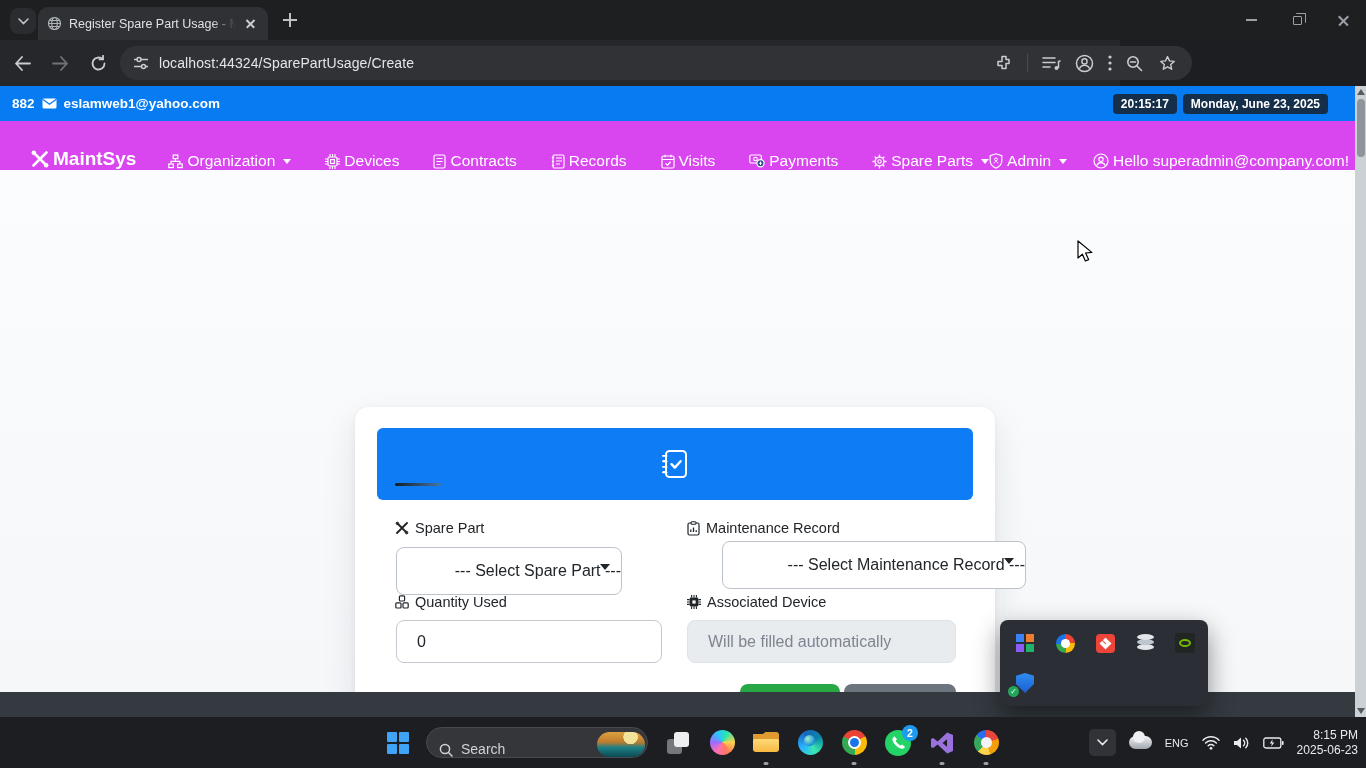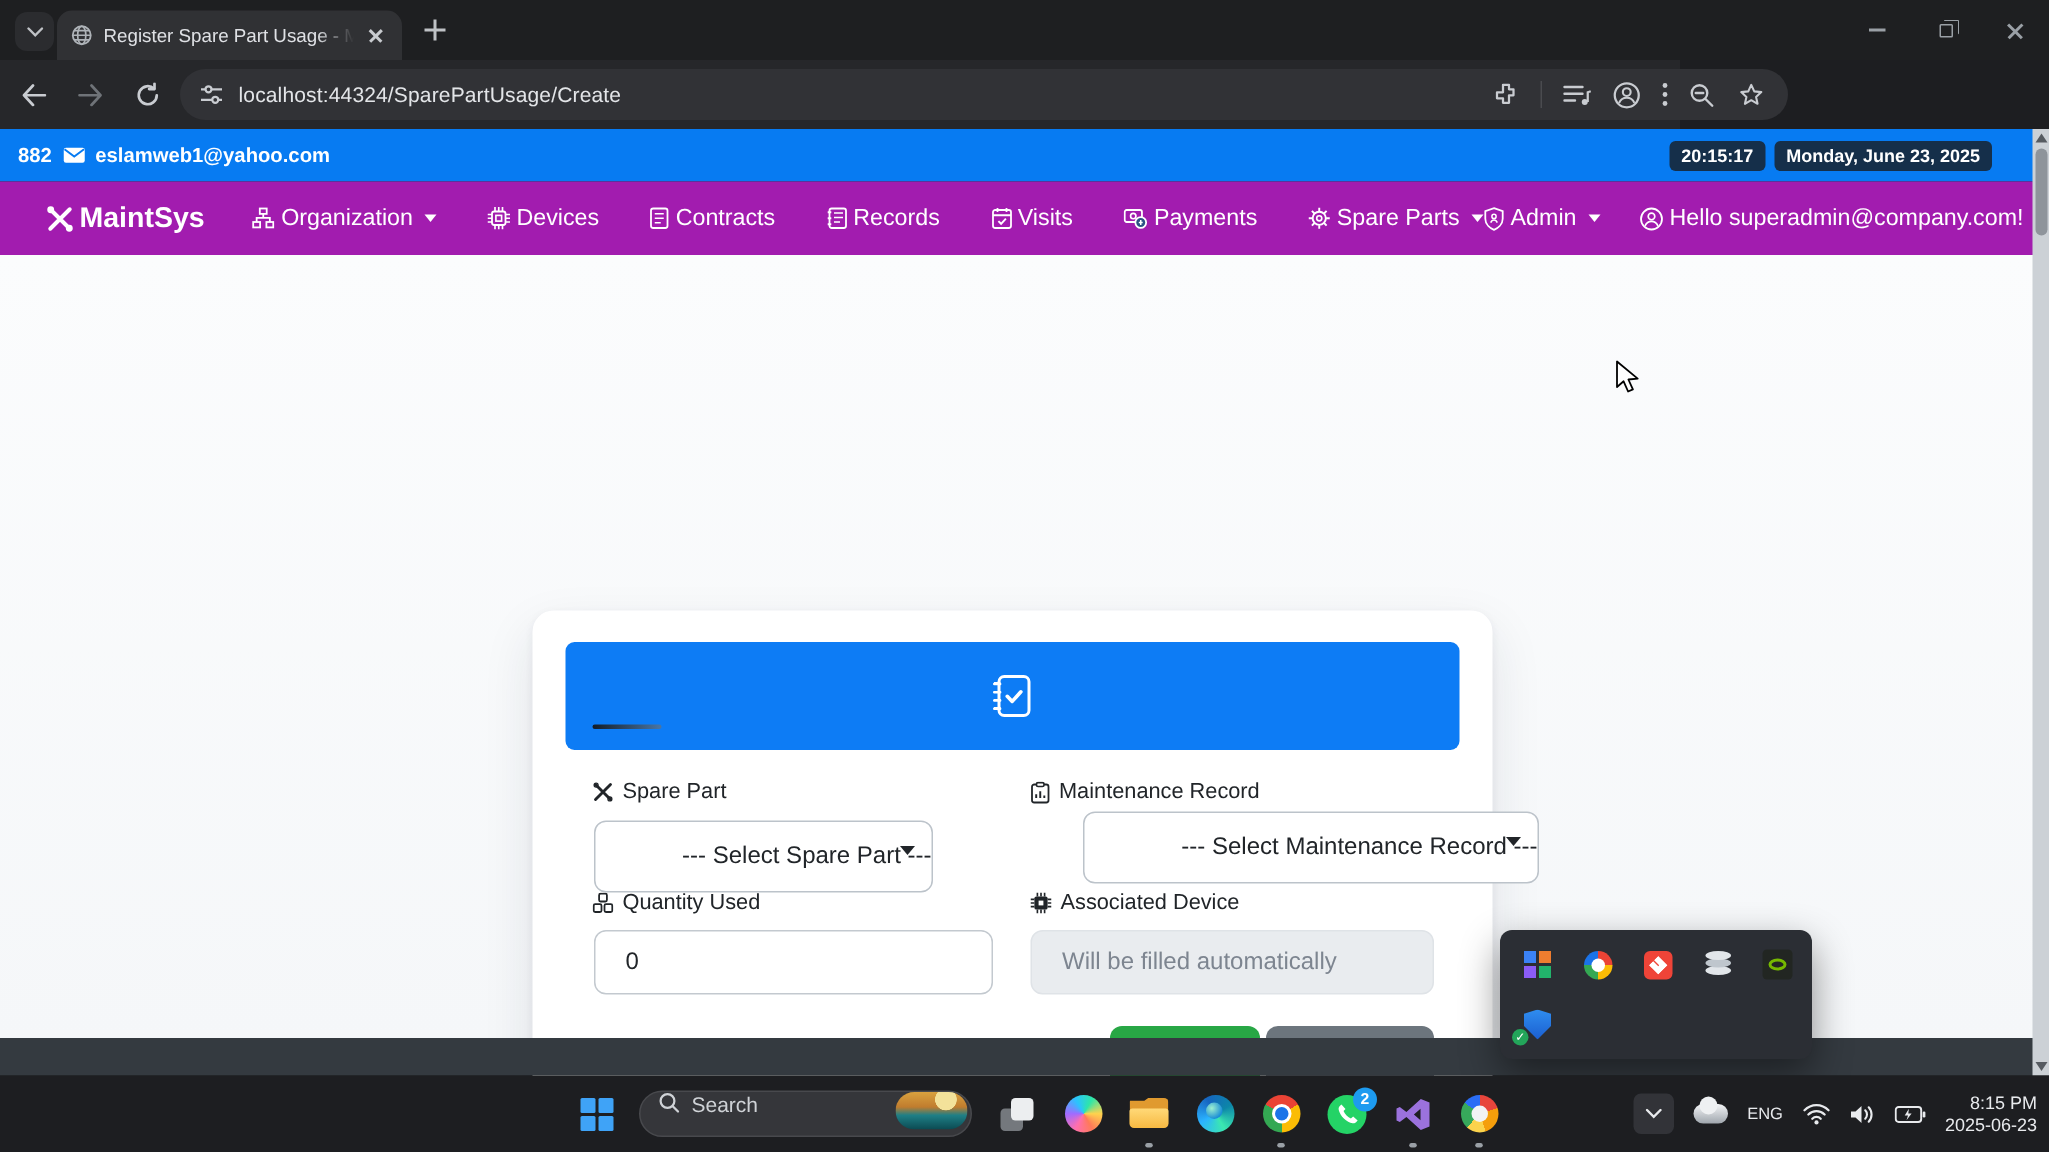--- a/index.html
+++ b/index.html
@@ -35,21 +35,21 @@
   .toolbar-right { position:absolute; right:8px; top:7px; height:32px; display:flex; align-items:center; gap:14px; }
   .vsep { width:1px; height:18px; background:#4a4b4f; }
 
   
   .infobar { position:absolute; left:0; top:86px; width:1366px; height:35px; background:#077bf2; color:#fff; display:flex; align-items:center; padding:12px 12px; }
   .infobar-left { display:flex; align-items:center; gap:7px; font-size:13.5px; font-weight:bold; }
   .infobar-right { margin-left:auto; display:flex; gap:6px; margin-right:26px; }
   .info-badge { background:rgba(25,30,36,.82); color:#fff; font-size:12px; font-weight:bold; padding:3px 8px; border-radius:4px; }
 
   
-  .mainnav { position:absolute; left:0; top:121px; width:1366px; height:49px; background:#a21caf; display:flex; align-items:center; color:#fff; padding:0 30px; }
+  .mainnav { position:absolute; left:0; top:121px; width:1366px; height:49px; background:#d946ef; display:flex; align-items:flex-end; color:#fff; padding:0 30px; }
   .brand { display:flex; align-items:center; gap:3px; font-size:19px; font-weight:bold; margin-right:32px; }
   .nav-items { display:flex; align-items:center; gap:34px; }
   .nav-item { display:flex; align-items:center; gap:4px; font-size:15.5px; white-space:nowrap; }
   .caret { width:0; height:0; border-left:4.5px solid transparent; border-right:4.5px solid transparent; border-top:5px solid #fff; margin-left:4px; }
   .nav-right { margin-left:auto; display:flex; align-items:center; gap:26px; }
 
   
   .content { position:absolute; left:0; top:170px; width:1366px; height:522px; background:linear-gradient(180deg,#fbfcfd,#f5f7f9); }
   .card { position:absolute; left:355px; top:237px; width:640px; height:364px; background:#fff; border-radius:14px; box-shadow:0 14px 34px rgba(30,40,60,.10), 0 2px 6px rgba(30,40,60,.06); }
   .card-header { position:absolute; left:22px; top:21px; width:596px; height:72px; background:#0d7cf5; border-radius:6px; display:flex; align-items:center; justify-content:center; gap:12px; color:#fff; }
@@ -71,21 +71,21 @@
   .scroll-up { position:absolute; top:3px; left:1.5px; width:0; height:0; border-left:4px solid transparent; border-right:4px solid transparent; border-bottom:6px solid #565b61; }
   .scroll-down { position:absolute; bottom:3px; left:1.5px; width:0; height:0; border-left:4px solid transparent; border-right:4px solid transparent; border-top:6px solid #565b61; }
   .scroll-thumb { position:absolute; top:13px; left:1.5px; width:8px; height:58px; background:#8e949b; border-radius:4px; }
 
   
   .taskbar { position:absolute; left:0; top:717px; width:1366px; height:51px; background:#1d1e21; z-index:40; }
   .tb-center { position:absolute; left:378px; top:0; height:51px; display:flex; align-items:center; }
   .start-btn { width:40px; height:40px; display:flex; align-items:center; justify-content:center; }
   .win-logo { width:22px; height:22px; display:grid; grid-template-columns:10px 10px; grid-template-rows:10px 10px; gap:2px; }
   .win-logo span { background:#3fa3f7; border-radius:1px; }
-  .search-pill { width:222px; height:31px; border-radius:16px; background:#35363a; border:1px solid #48494d; display:flex; align-items:flex-start; padding:0 2px 0 12px; margin:0 8px; color:#cfd2d6; }
+  .search-pill { width:222px; height:31px; border-radius:16px; background:#35363a; border:1px solid #48494d; display:flex; align-items:flex-end; padding:0 2px 0 12px; margin:0 8px; color:#cfd2d6; }
   .search-pill .label { font-size:14px; margin-left:8px; flex:1; }
   .search-img { width:48px; height:25px; border-radius:13px; background:
       radial-gradient(circle at 70% 20%, #f3e29a 0 18%, transparent 19%),
       linear-gradient(180deg,#d9a23f 0%,#c07c2e 40%,#1f7f86 62%,#0b4a52 100%); }
   .tb-icon { width:44px; height:48px; display:flex; align-items:center; justify-content:center; position:relative; }
   .run-dot::after { content:''; position:absolute; bottom:2px; left:50%; transform:translateX(-50%); width:5px; height:3px; border-radius:2px; background:#9aa0a6; }
   .taskview-icon { width:22px; height:22px; position:relative; }
   .taskview-icon::before { content:''; position:absolute; left:0; bottom:0; width:15px; height:15px; background:#74787d; border-radius:3px; }
   .taskview-icon::after { content:''; position:absolute; right:0; top:0; width:15px; height:15px; background:#eceef0; border-radius:3px; }
   .copilot-icon { width:25px; height:25px; border-radius:50%; background:conic-gradient(from 210deg,#ff6fae,#a06bff,#2bc3ff,#2ee6a8,#ffd24d,#ff7a59,#ff6fae); }

